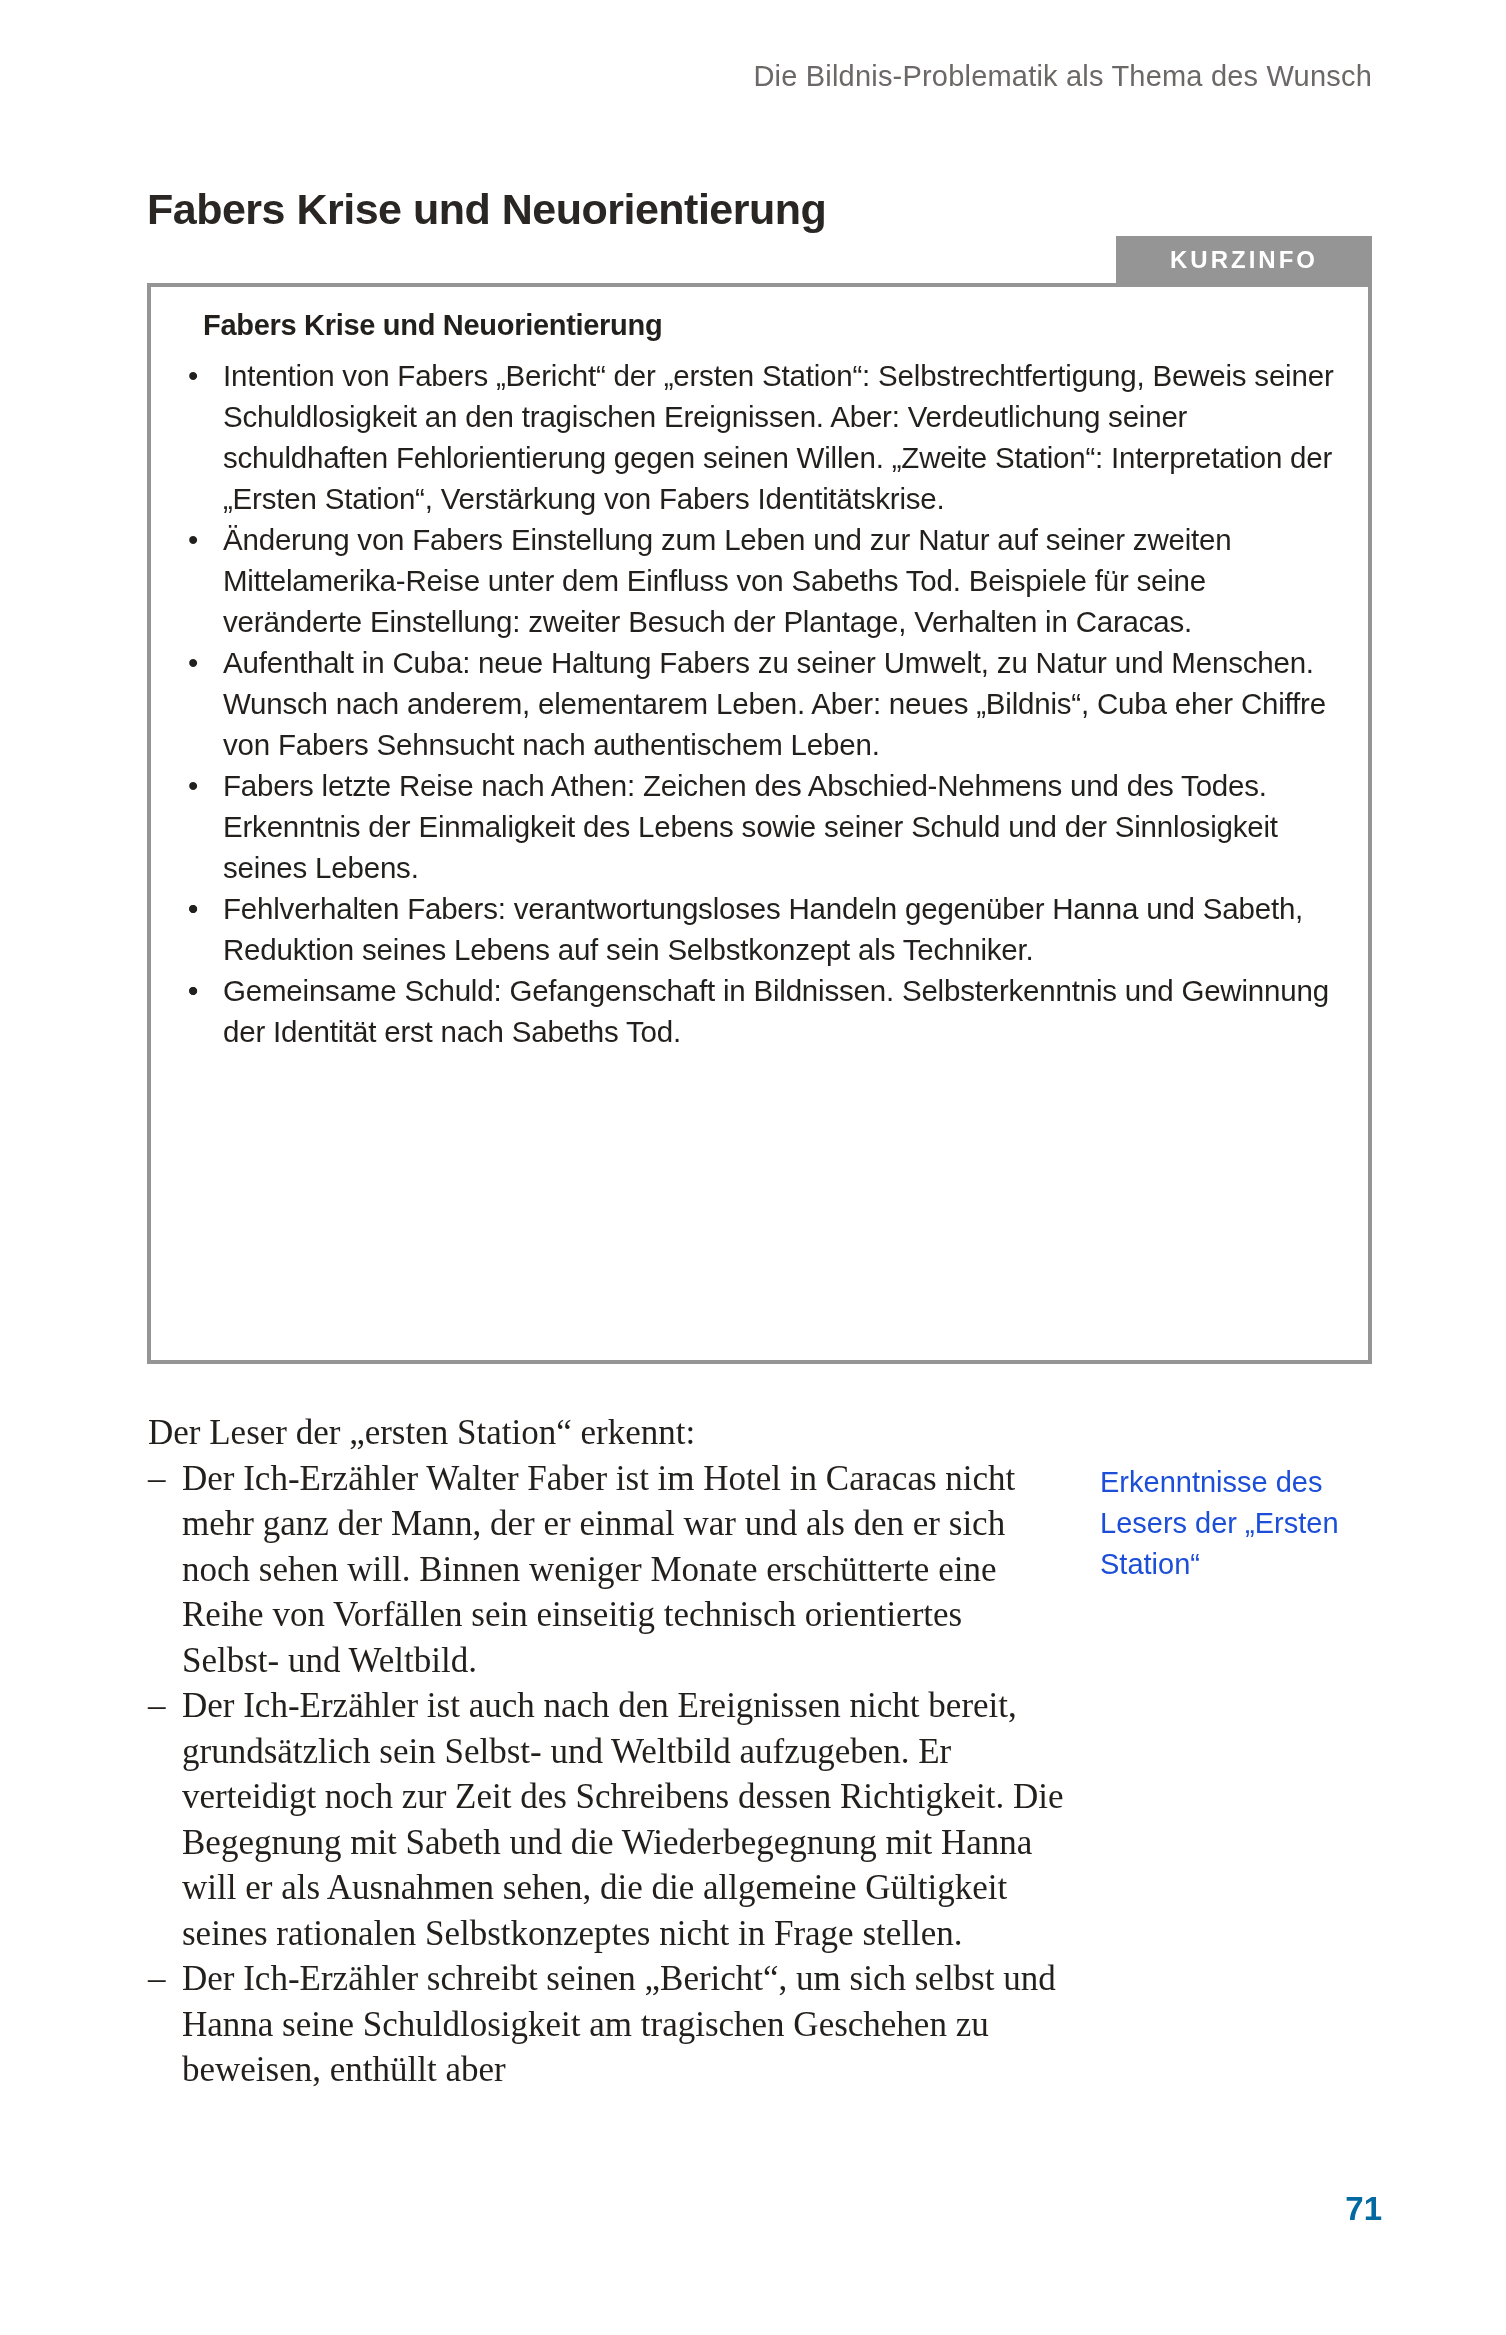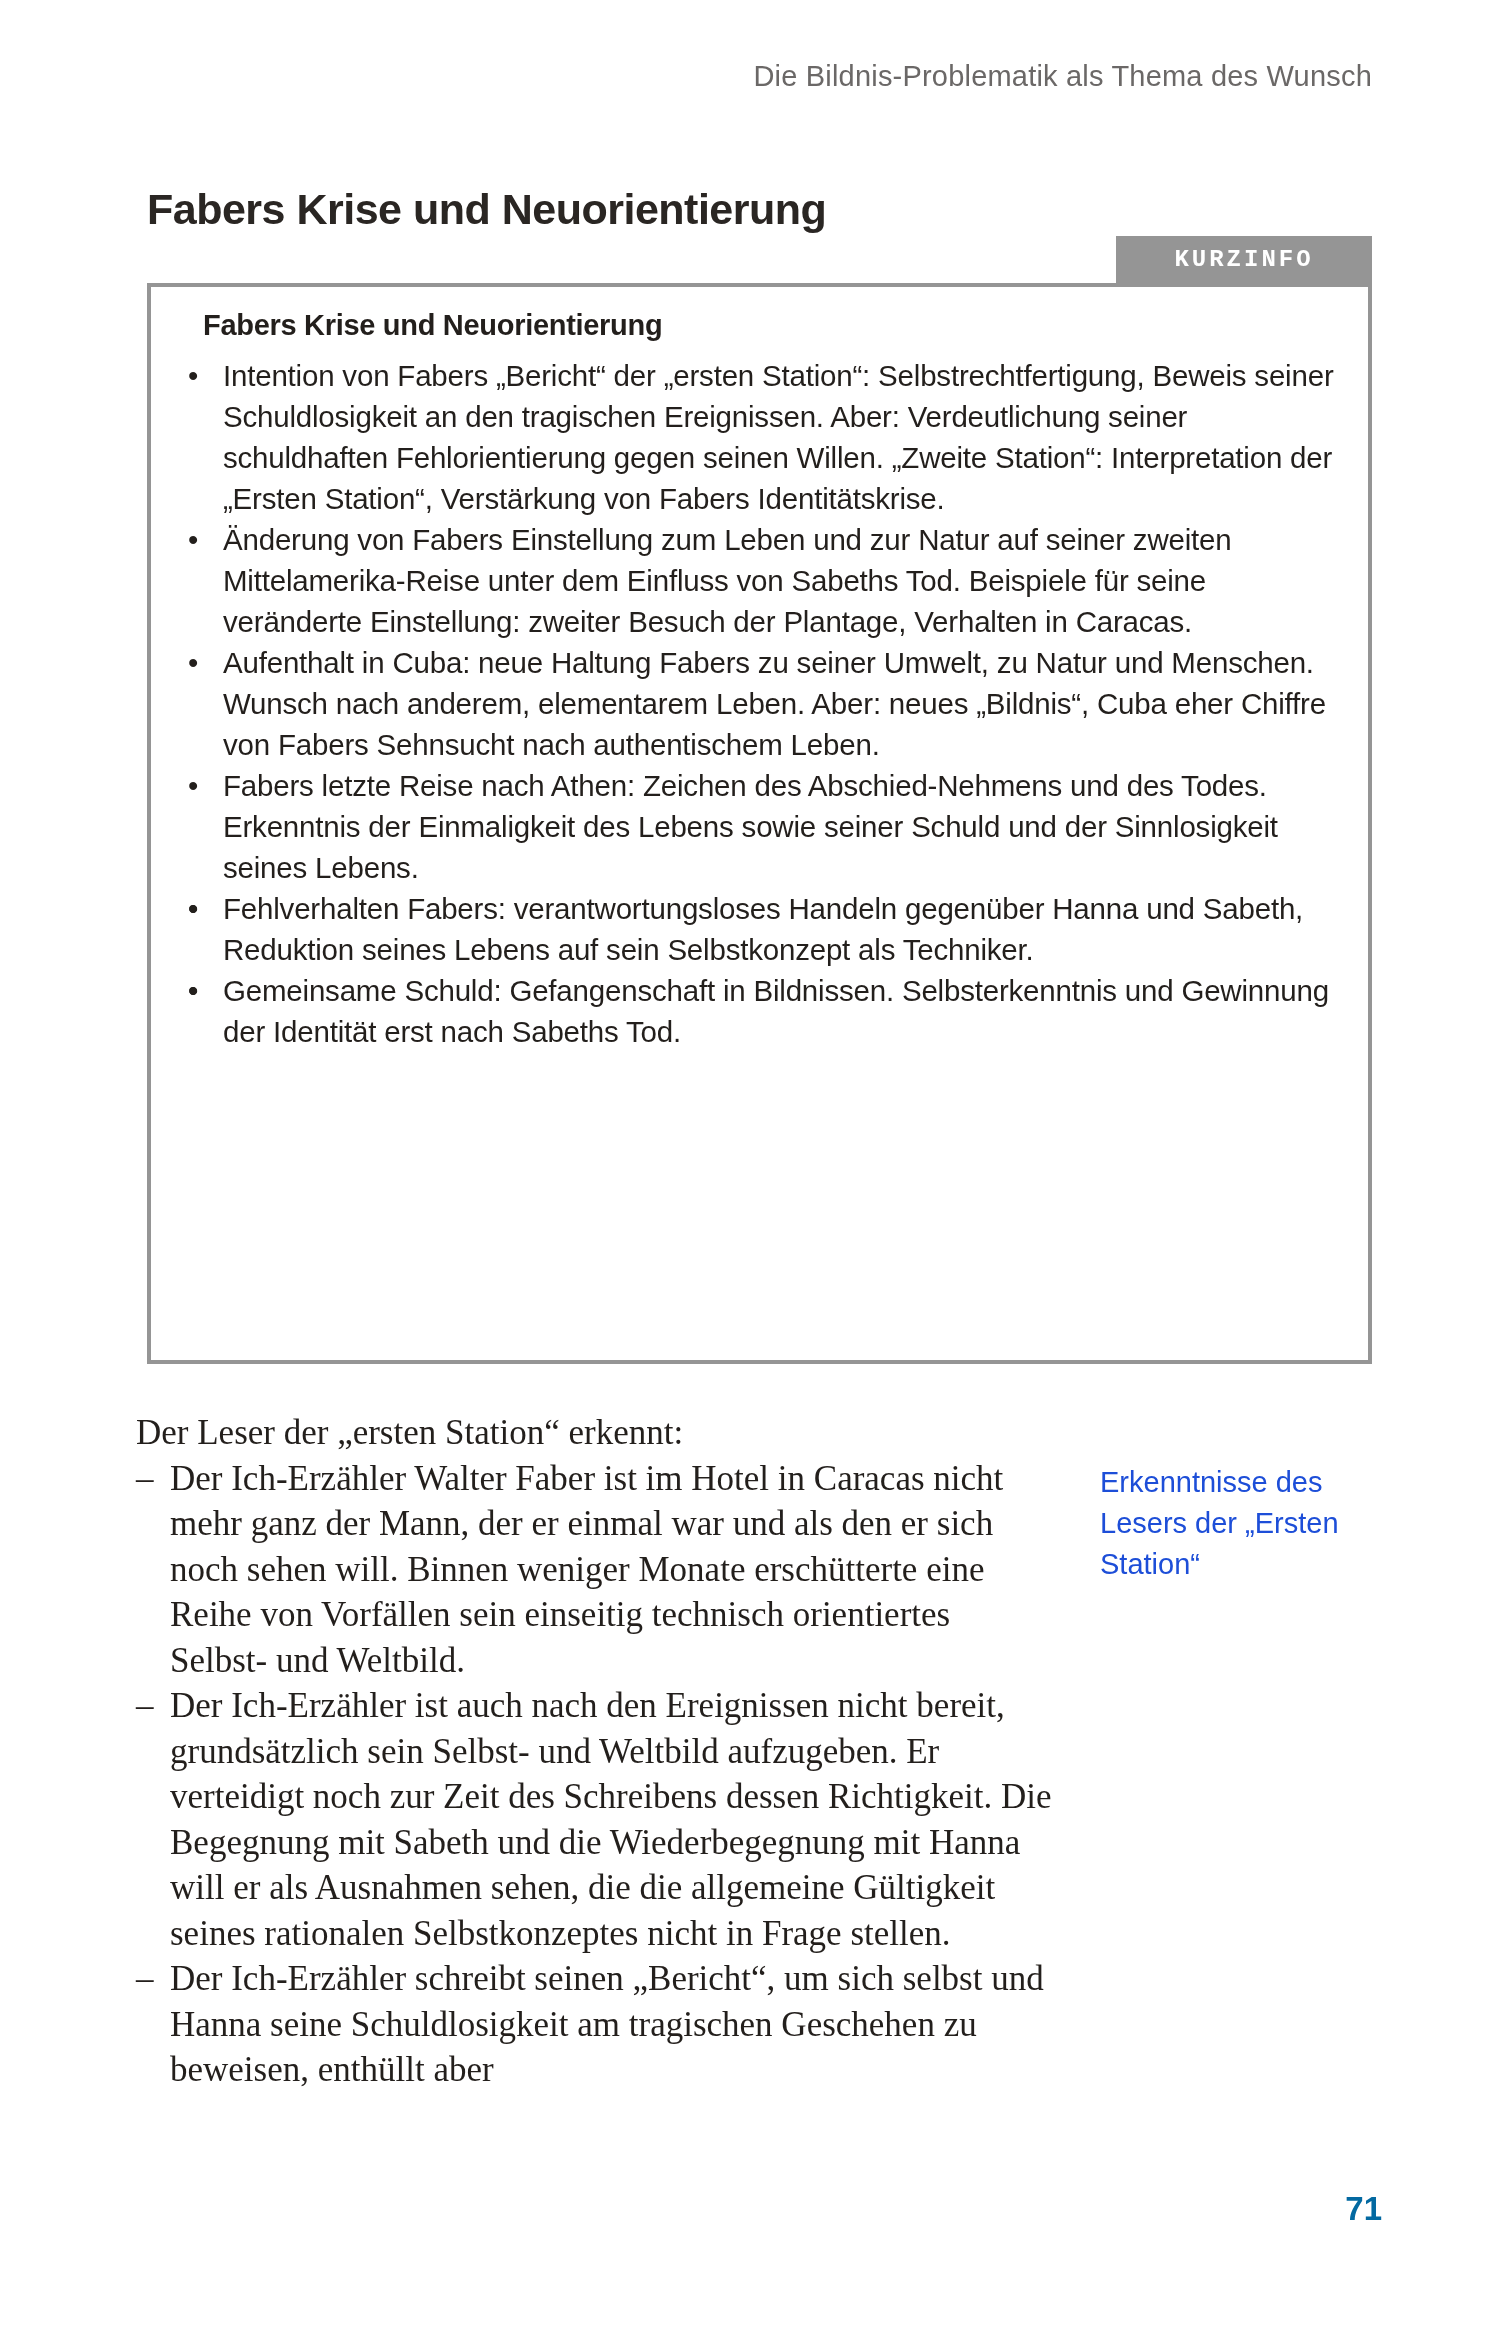--- a/index.html
+++ b/index.html
@@ -1,25 +1,25 @@
 <!DOCTYPE html>
 <html><head>
 <meta charset="utf-8">
 <style>
   html, body { margin:0; padding:0; background:#ffffff; }
   body { width:1506px; height:2335px; position:relative; overflow:hidden; color:#231f1c; }
   .running-head { position:absolute; top:60px; right:134px; font-family:"Liberation Sans", sans-serif; font-size:29px; color:#6b6867; letter-spacing:0.2px; }
   .section-title { position:absolute; top:185px; left:147px; font-family:"Liberation Sans", sans-serif; font-size:43px; font-weight:bold; color:#2a2623; letter-spacing:-0.5px; }
-  .tab { position:absolute; top:236px; left:1116px; width:256px; height:47px; background:#959595; color:#ffffff; font-family:Liberation Mono, monospace; font-size:24px; font-weight:bold; letter-spacing:3px; display:flex; align-items:center; justify-content:center; }
+  .tab { position:absolute; top:236px; left:1116px; width:256px; height:47px; background:#959595; color:#ffffff; font-family:Liberation Sans, sans-serif; font-size:24px; font-weight:bold; letter-spacing:3px; display:flex; align-items:center; justify-content:center; }
   .box { position:absolute; top:283px; left:147px; width:1217px; height:1073px; border:4px solid #959595; box-sizing:content-box; }
   .box-title { position:absolute; top:22px; left:52px; font-family:"Liberation Sans", sans-serif; font-size:29px; font-weight:bold; color:#231f1c; letter-spacing:-0.3px; }
   .box-list { position:absolute; top:68px; left:20px; right:20px; margin:0; padding:0; list-style:none; font-family:"Liberation Sans", sans-serif; font-size:29.5px; line-height:41px; color:#231f1c; letter-spacing:-0.2px; }
   .box-list li { position:relative; padding-left:52px; }
   .bullet { position:absolute; left:17px; top:0; }
-  .body-text { position:absolute; left:136px; top:1410px; width:920px; font-family:"Liberation Serif", serif; font-size:35px; line-height:45.5px; color:#231f1c; }
+  .body-text { position:absolute; left:148px; top:1410px; width:920px; font-family:"Liberation Serif", serif; font-size:35px; line-height:45.5px; color:#231f1c; }
   .intro { margin:0; }
   .dash-list { margin:0; padding:0; list-style:none; }
   .dash-list li { position:relative; padding-left:34px; }
   .dash { position:absolute; left:0; top:0; }
   .margin-note { position:absolute; left:1100px; top:1462px; width:270px; font-family:"Liberation Sans", sans-serif; font-size:29px; line-height:41px; color:#1d4ed8; }
   .page-number { position:absolute; top:2190px; right:124px; font-family:"Liberation Sans", sans-serif; font-size:33px; font-weight:bold; color:#0369a1; }
 </style>
 </head>
 <body>
 

